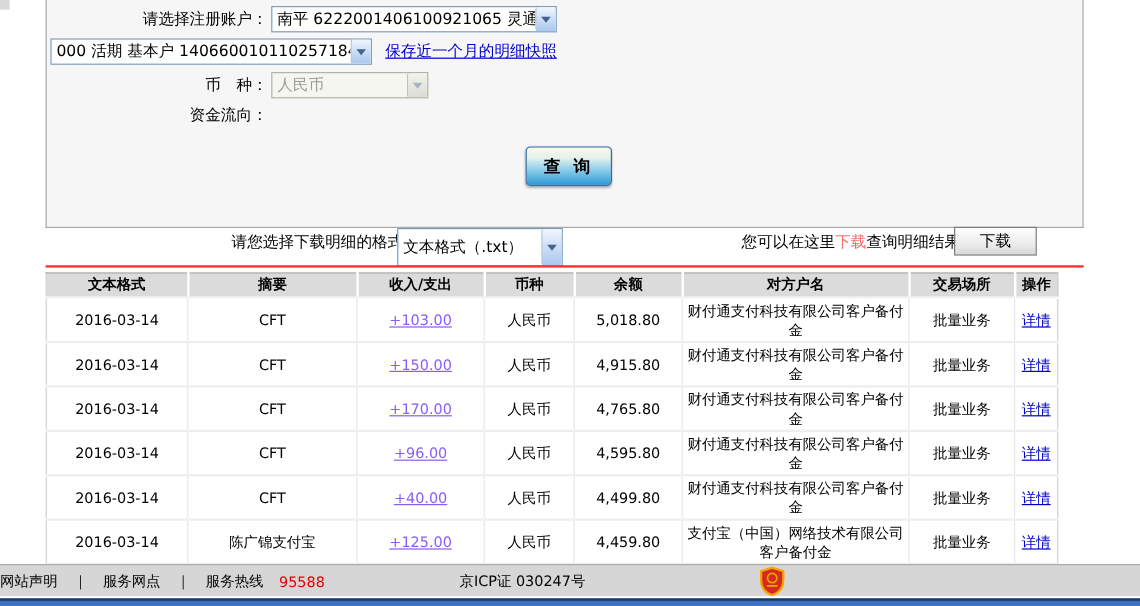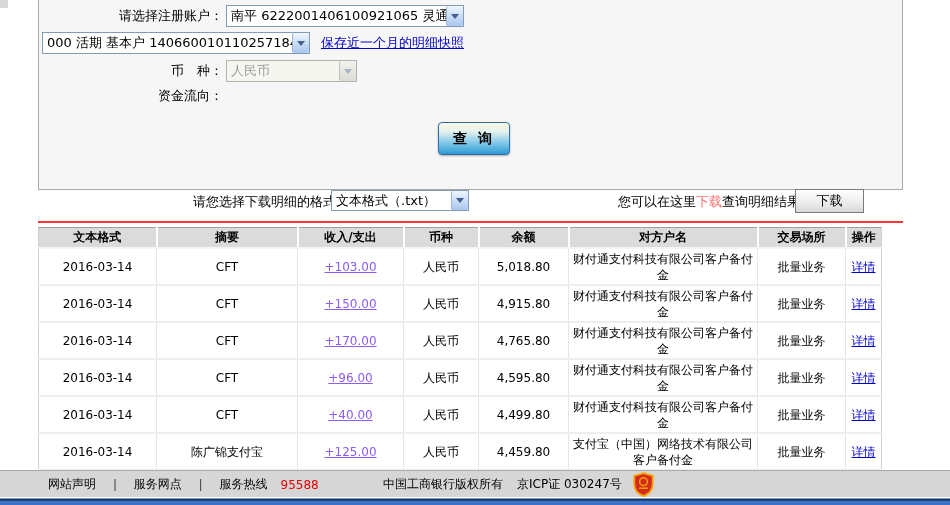--- a/index.html
+++ b/index.html
@@ -36,21 +36,21 @@
   .snapshot-link { margin-left:11px; font-size:13px; }
 
   .query-btn { position:absolute; left:399px; top:122px; width:72px; height:33px;
     border:1px solid #2c6da8; border-radius:4px; color:#000; font-weight:bold; font-size:14px;
     font-family:inherit; letter-spacing:3px; cursor:pointer;
     background:linear-gradient(180deg,#fbfbdf 0%,#e4f1ee 28%,#7cc5e8 66%,#2d9ad2 100%);
     box-shadow:0 1px 2px rgba(0,0,0,.3); }
 
   
   .dl-label { position:absolute; left:193px; top:193px; font-size:13px; }
-  .dl-combo { position:absolute; left:331px; top:190px; width:138px; height:21px; margin-left:0; }
+  .dl-combo { position:absolute; left:331px; top:190px; width:138px; height:32px; margin-left:0; }
   .dl-hint { position:absolute; left:618px; top:193px; font-size:13px; white-space:nowrap; }
   .hint-red { color:#f56c6c; cursor:pointer; }
   .dl-btn { position:absolute; left:795px; top:189px; width:69px; height:24px; font-size:13px; font-family:inherit;
     background:linear-gradient(180deg,#fefefe 0%,#ececec 60%,#d8d8d8 100%); border:1px solid #7b7b7b; cursor:pointer; }
 
   .red-line { position:absolute; left:38px; top:221px; width:865px; height:2px; background:#ff3333; }
 
   
   .tx-table { position:absolute; left:38px; top:227px; width:843px; border-collapse:collapse; table-layout:fixed;
     border-top:1px solid #9f9f9f; border-left:1px solid #cfcfcf; border-right:1px solid #cfcfcf; border-bottom:1px solid #dcdcdc; }
@@ -59,21 +59,21 @@
   .tx-table th:last-child { border-right:none; }
   .tx-table td { height:37px; background:#fff; font-size:12px; text-align:center; vertical-align:middle;
     border-right:1px solid #e6e6e6; border-bottom:2px solid #eeeeee; padding:1px 3px; line-height:16px; }
   .tx-table td:last-child { border-right:none; }
   .amount { color:#8b5cf6;text-decoration:underline; }
   .detail-link { color:#0000cc; text-decoration:underline; cursor:pointer; }
 
   
   .footer { position:absolute; left:0; top:470px; width:950px; height:27px; background:#d6d6d6;
     border-top:1px solid #ababab; }
-  .footer-left { position:absolute; left:0; top:0; height:27px; display:flex; align-items:center; gap:13px; white-space:nowrap;padding-left:48px; }
+  .footer-left { position:absolute; left:0; top:0; height:27px; display:flex; align-items:center; gap:13px; white-space:nowrap; }
   .footer-center { position:absolute; left:383px; top:0; height:27px; display:flex; align-items:center; gap:14px; white-space:nowrap; }
   .footer-link { cursor:pointer; }
   .hotline-num { color:#e60000; }
   .badge { position:absolute; left:632px; top:1px; width:23px; height:25px; }
   .bottom-bar { position:absolute; left:0; top:497px; width:950px; height:8px;
     background:linear-gradient(180deg,#ffffff 0%,#ffffff 12%,#16386b 25%,#16386b 40%,#3d72c6 55%,#3d72c6 100%); }
 </style>
 </head>
 <body>
 
@@ -226,21 +226,20 @@
   <div class="footer">
     <div class="footer-left">
       <span class="footer-link">网站声明</span>
       <span>｜</span>
       <span class="footer-link">服务网点</span>
       <span>｜</span>
       <span>服务热线</span>
       <span class="hotline-num">95588</span>
     </div>
     <div class="footer-center">
-      <span>中国工商银行版权所有</span>
       <span>京ICP证 030247号</span>
     </div>
     <span class="badge">
       <svg viewBox="0 0 24 27" width="23" height="25">
         <path d="M12 1.2 L22 4.2 V12.5 C22 19.5 17.5 24 12 26 C6.5 24 2 19.5 2 12.5 V4.2 Z" fill="#d42b1e" stroke="#f5a500" stroke-width="2"></path>
         <circle cx="12" cy="10.5" r="4.2" fill="none" stroke="#f5a500" stroke-width="1.6"></circle>
         <path d="M7.2 17.5 h9.6" stroke="#f5a500" stroke-width="1.6"></path>
       </svg>
     </span>
   </div>

